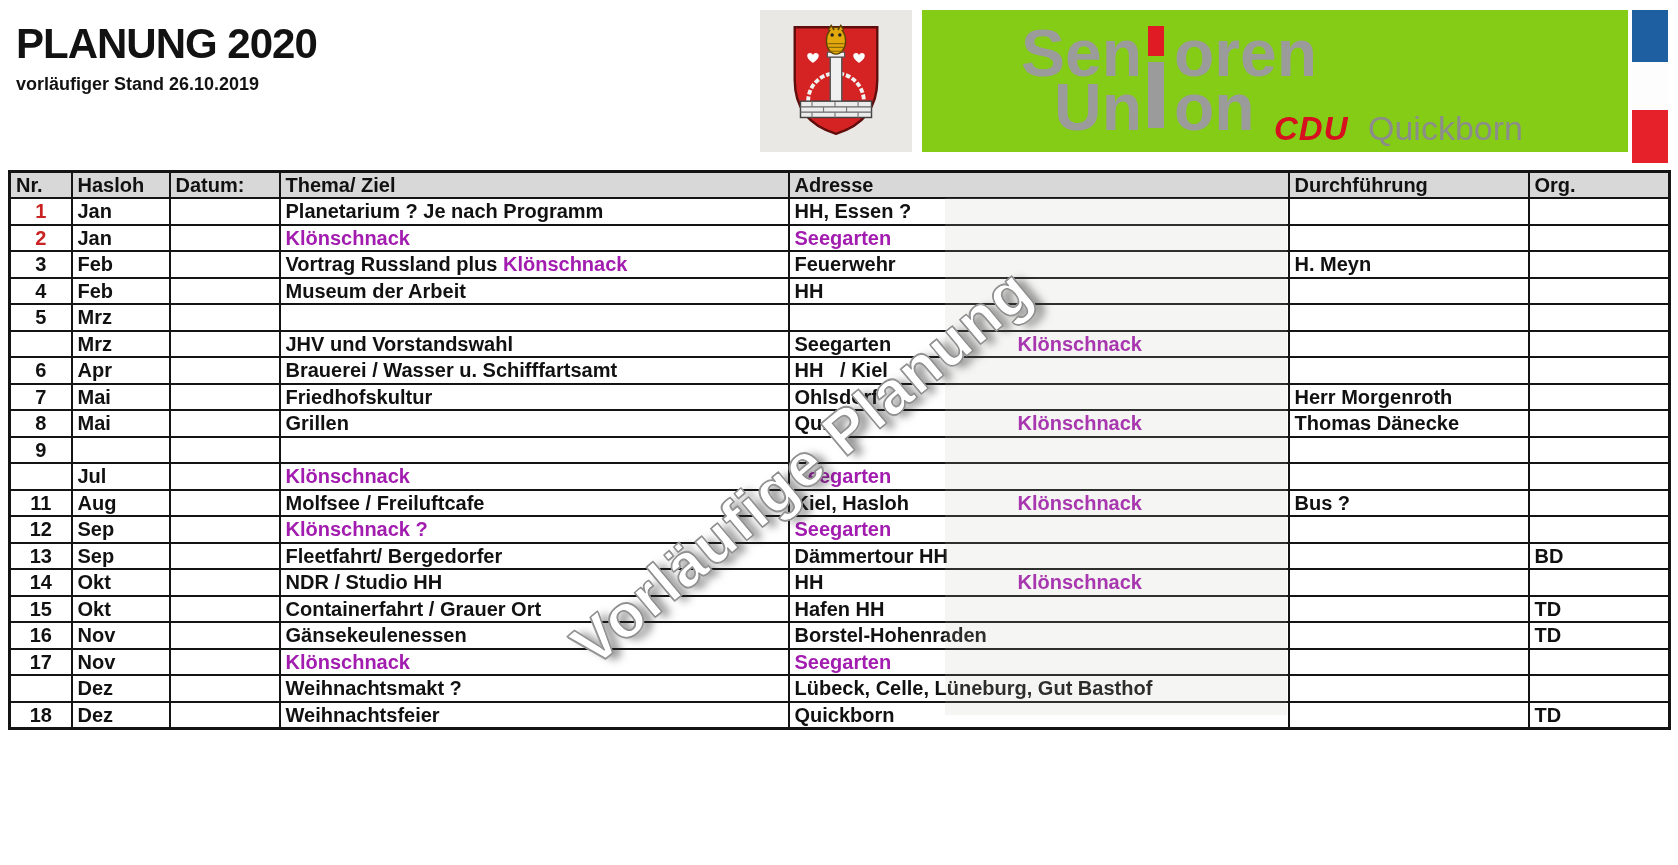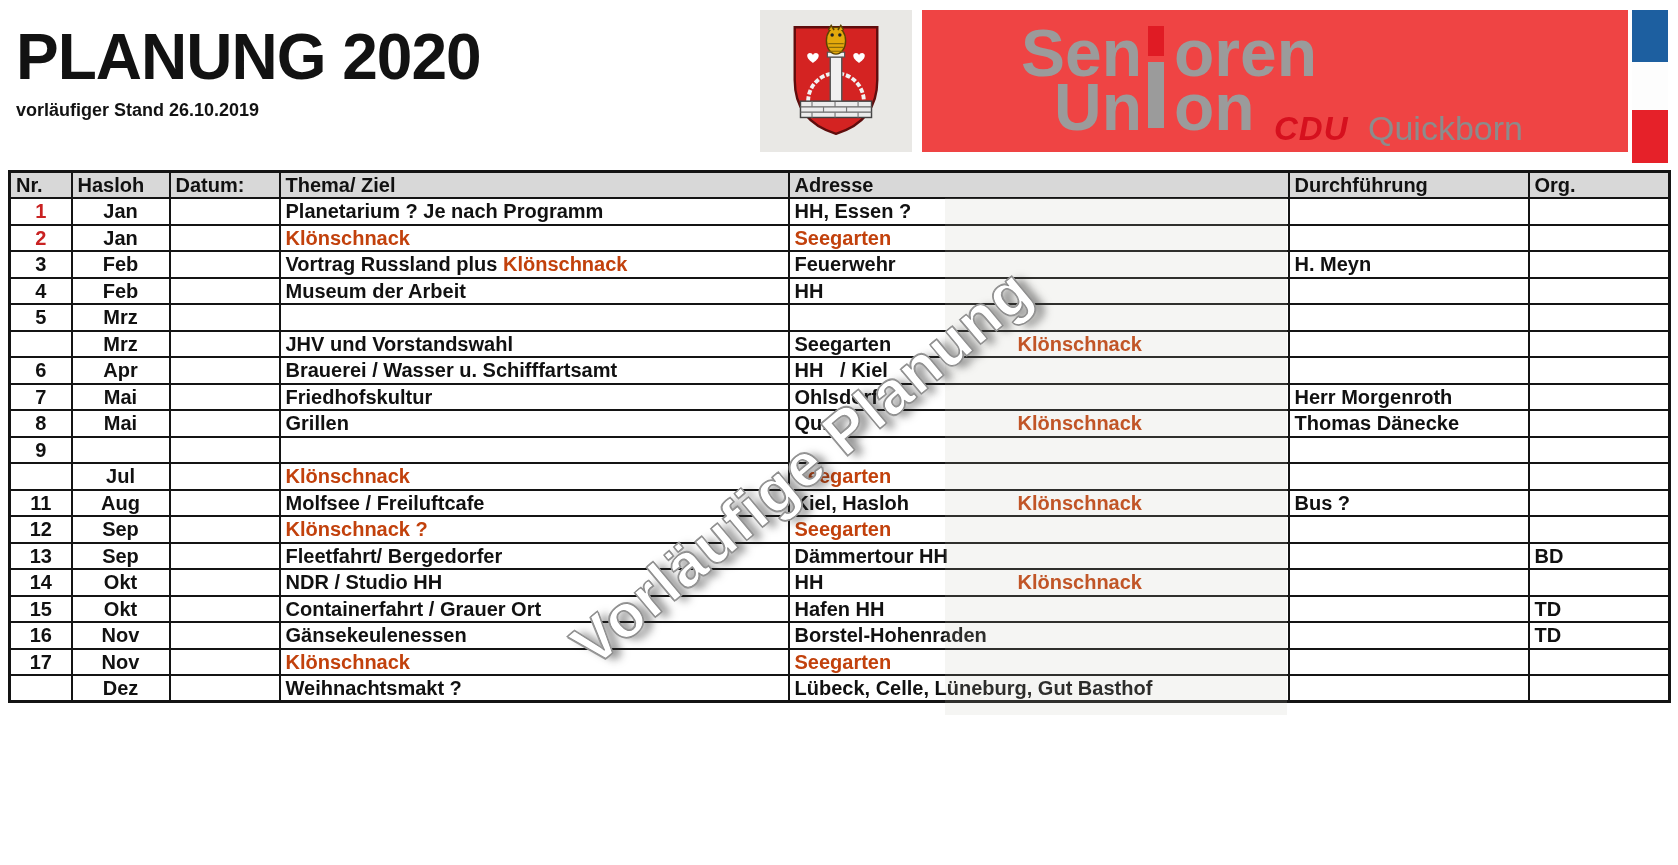--- a/index.html
+++ b/index.html
@@ -6,32 +6,32 @@
   html,body { margin:0; padding:0; }
   .page {
     position: relative; width: 1678px; height: 865px;
     background: #ffffff; overflow: hidden;
     font-family: "Liberation Sans", sans-serif; color: #111;
   }
 
   
   .title-block { position: absolute; left: 16px; top: 20px; }
   .title-block h1 {
-    margin: 0; font-size: 64px; font-weight: bold; letter-spacing: -1px; color: #121212;
+    margin: 0; font-size: 42px; font-weight: bold; letter-spacing: -1px; color: #121212;
   }
   .subtitle { font-size: 18px; font-weight: bold; margin-top: 6px; color: #121212; }
 
   
   .crest-panel {
     position: absolute; left: 760px; top: 10px; width: 152px; height: 142px;
     background: #e9e8e5; display: flex; align-items: center; justify-content: center;
   }
   .wordmark-panel {
     position: absolute; left: 922px; top: 10px; width: 706px; height: 142px;
-    background: #ef4444;
+    background: #84cc16;
   }
   .flag-stripe { position: absolute; left: 1632px; top: 10px; width: 36px; height: 153px; }
   .flag-stripe .b { width: 36px; height: 52px; background: #1d5fa0; }
   .flag-stripe .w { width: 36px; height: 48px; background: #fdfdfd; }
   .flag-stripe .r { width: 36px; height: 53px; background: #e62129; }
 
   .wm   { font-family: "Liberation Sans", sans-serif; font-weight: bold; font-size: 66px; fill: #9b9b9b; }
   .cdu  { font-family: "Liberation Sans", sans-serif; font-weight: bold; font-style: italic; font-size: 33px; fill: #d6101e; letter-spacing: 1px; }
   .city { font-family: "Liberation Sans", sans-serif; font-size: 34px; fill: #8c8c8c; }
 
@@ -44,24 +44,24 @@
   table.plan th, table.plan td {
     border: 2px solid #141414;
     font-size: 20px; font-weight: bold; line-height: 1;
     padding: 0 5px; overflow: hidden; white-space: pre;
   }
   table.plan th { background: #d8d8d8; height: 26px; text-align: left; padding: 2px 5px; }
   th.col-nr { text-align: center; margin-top: 24px; }
   th.col-monat, th.col-datum { text-align: right; }
   table.plan td { height: 26.5px; background: transparent; }
   td.nr { text-align: center; font-size: 16px; }
-  td.monat { text-align: center; }
+  td.monat { text-align: left; }
   td.thema, td.adresse { padding-left: 6px; border-radius: 11px; }
   td.adresse { position: relative; }
-  .red { color: #c2410c; }
+  .red { color: #a21caf; }
   .red-num { color: #c92222; }
   .adr-tag {
     position: absolute; left: 228px; top: 50%; transform: translateY(-50%);
     font-weight: bold; font-size: 20px;
   }
 
   
   .scan-tint {
     position: absolute; left: 945px; top: 198px; width: 342px; height: 517px;
     background: rgba(190,190,183,0.16); pointer-events: none;
@@ -315,20 +315,29 @@
         </tr>
         <tr>
           <td class="nr"></td>
           <td class="monat">Dez</td>
           <td class="datum"></td>
           <td class="thema"><span>Weihnachtsmakt ?</span></td>
           <td class="adresse"><span>Lübeck, Celle, Lüneburg, Gut Basthof</span></td>
           <td class="durchfuehrung"></td>
           <td class="org"></td>
         </tr>
+        <tr>
+          <td class="nr">18</td>
+          <td class="monat">Dez</td>
+          <td class="datum"></td>
+          <td class="thema"><span>Weihnachtsfeier</span></td>
+          <td class="adresse"><span>Quickborn</span></td>
+          <td class="durchfuehrung"></td>
+          <td class="org">TD</td>
+        </tr>
       </tbody>
   </table>
 
   <div class="scan-tint"></div>
 
   <div class="watermark">Vorläufige Planung</div>
 
 </div>
 
 </body></html>

